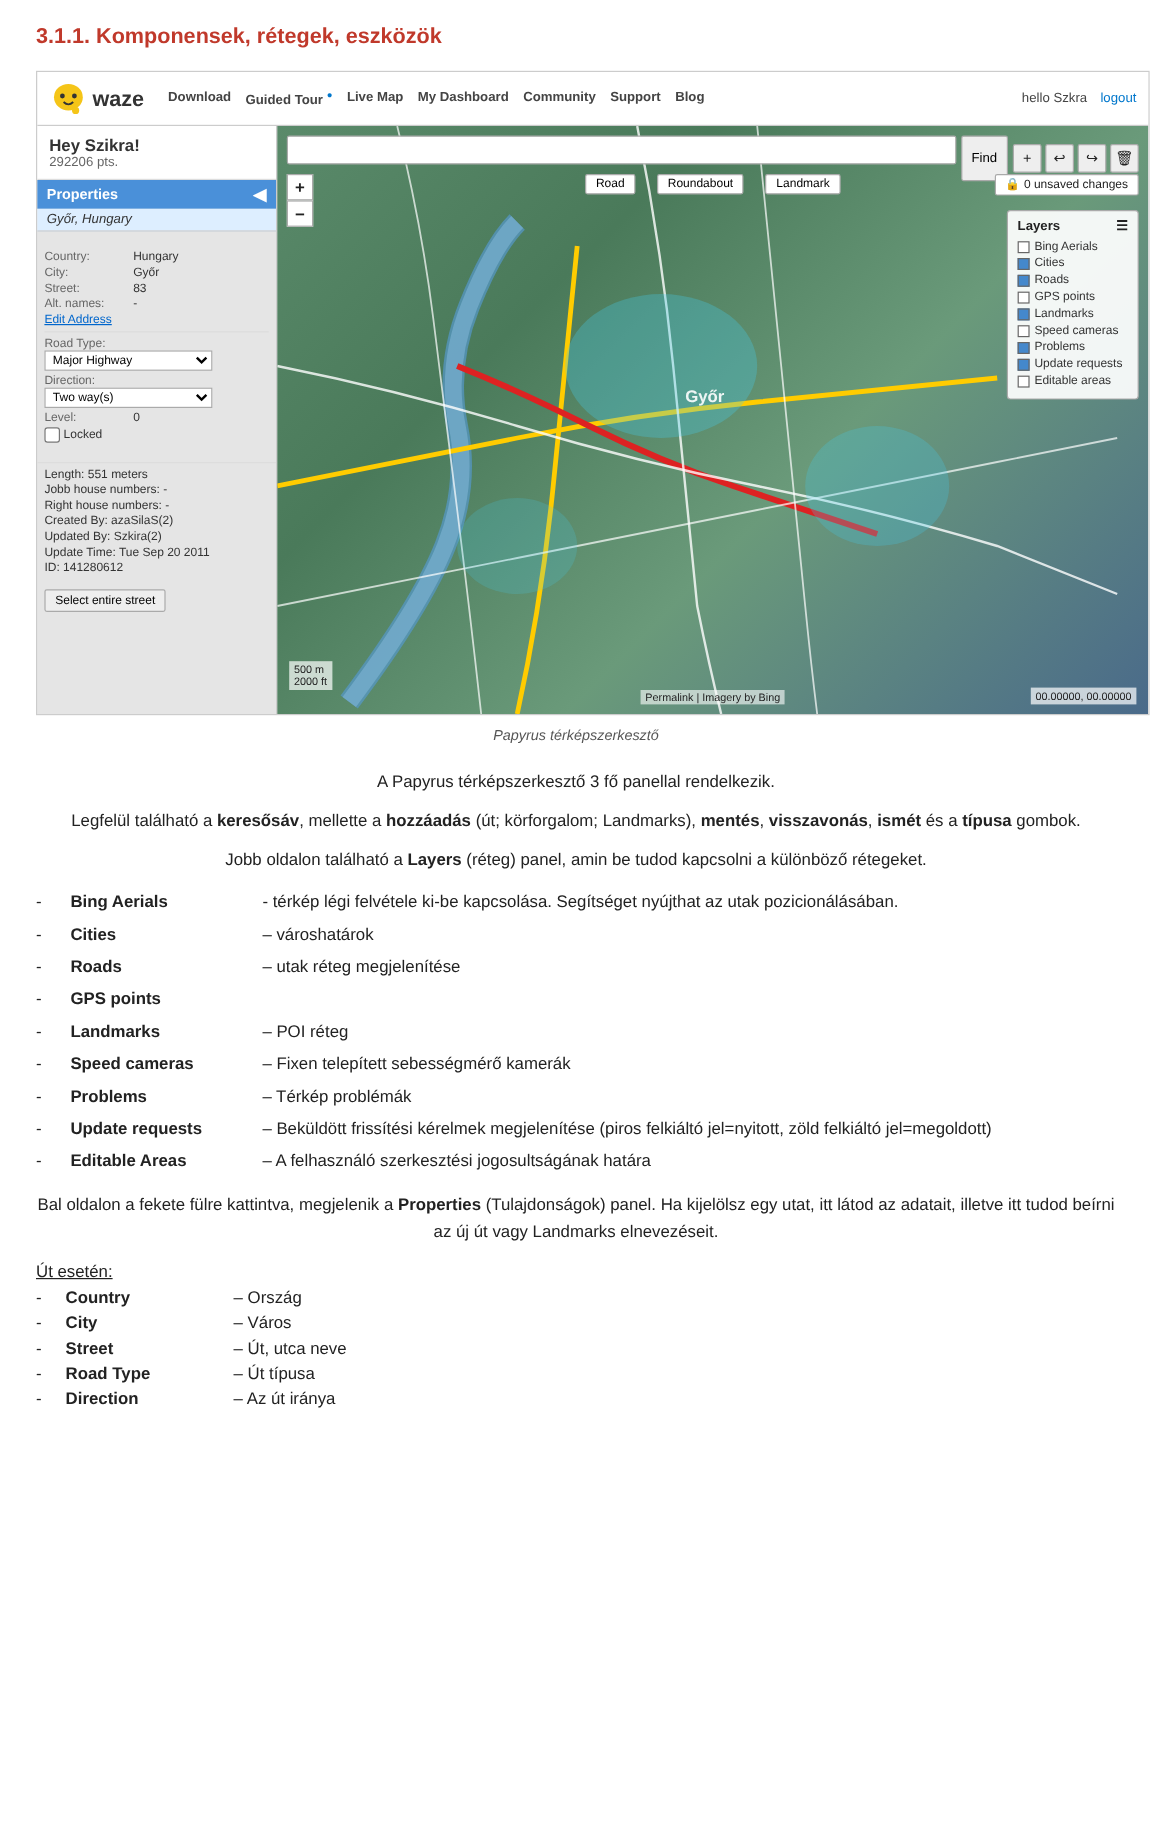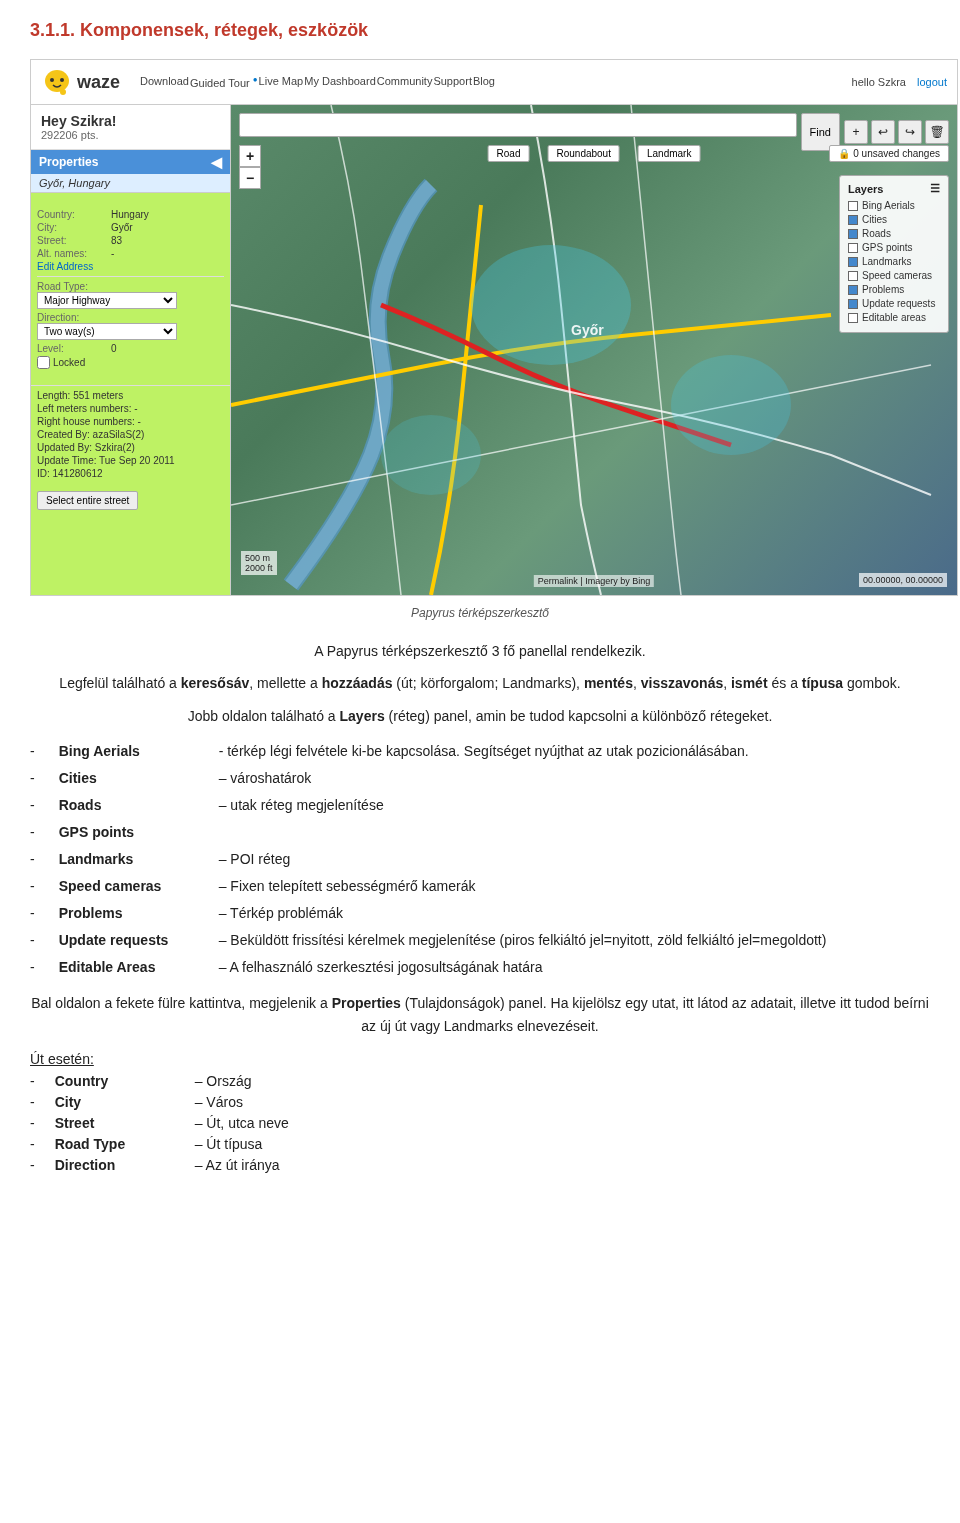--- a/index.html
+++ b/index.html
@@ -47,42 +47,43 @@
     .waze-logo {
       display: flex;
       align-items: center;
       gap: 4px;
       font-size: 20px;
       font-weight: bold;
       color: #00aaff;
     }
     .waze-nav {
       display: flex;
-      gap: 1px;
+      gap: 12px;
       font-size: 11px;
       color: #444;
       margin-left: 10px;
+      font-weight: bold;
     }
     .waze-nav span { cursor: pointer; }
     .waze-user {
       margin-left: auto;
       font-size: 11px;
       color: #444;
     }
 
     
     .waze-main {
       display: flex;
       height: 490px;
     }
 
     
     .waze-left {
       width: 200px;
-      background: #bef264;
+      background: #e5e5e5;
       border-right: 1px solid #ccc;
       flex-shrink: 0;
       font-size: 11px;
     }
     .waze-hey {
       background: #fff;
       padding: 8px 10px;
       border-bottom: 1px solid #ddd;
     }
     .waze-hey .hey-title { font-size: 14px; font-weight: bold; color: #333; }
@@ -112,21 +113,21 @@
       padding: 16px 6px;
     }
     .prop-row {
       display: flex;
       gap: 4px;
       margin-bottom: 2px;
       font-size: 10px;
     }
     .prop-label { color: #666; min-width: 70px; }
     .prop-value { color: #333; font-weight: 500; }
-    .prop-link { color: #0066cc; cursor: pointer; }
+    .prop-link { color: #0066cc; text-decoration: underline; cursor: pointer; }
 
     .prop-section {
       border-top: 1px solid #ddd;
       margin-top: 4px;
       padding-top: 4px;
     }
     .prop-row-with-select {
       display: flex;
       flex-direction: column;
       margin-bottom: 3px;
@@ -466,21 +467,21 @@
               </div>
             <div class="prop-checkbox-row">
               <input type="checkbox" style="">
               <span>Locked</span>
             </div>
           </div>
         </div>
 
         <div class="waze-prop-details">
           <div>Length: 551 meters</div>
-          <div>Left meters numbers: -</div>
+          <div>Jobb house numbers: -</div>
           <div>Right house numbers: -</div>
           <div>Created By: azaSilaS(2)</div>
           <div>Updated By: Szkira(2)</div>
           <div>Update Time: Tue Sep 20 2011</div>
           <div>ID: 141280612</div>
         </div>
 
         <button class="waze-select-btn">Select entire street</button>
       </div>
 

